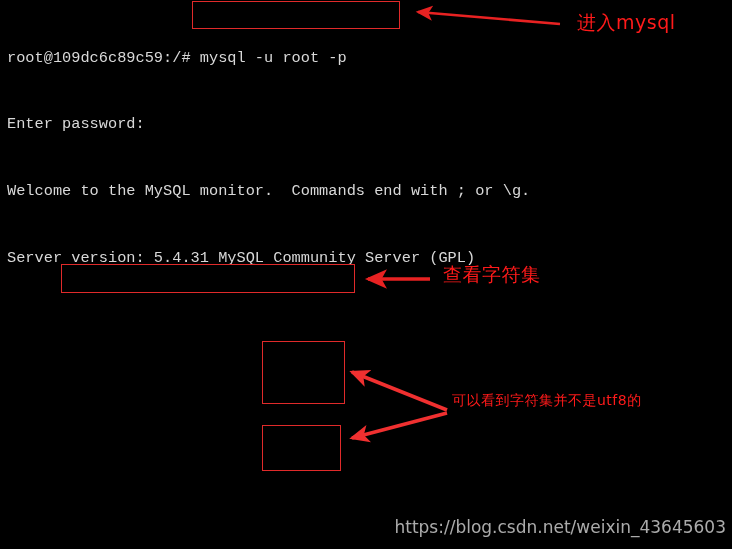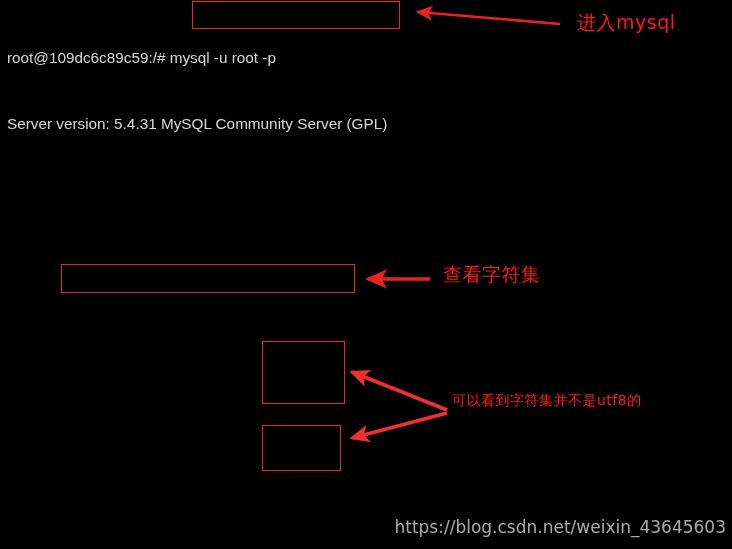--- a/index.html
+++ b/index.html
@@ -25,21 +25,21 @@
     font-size: 15.3px;
     line-height: 22.3px;
     color: #d8d8d8;
     white-space: pre;
     letter-spacing: 0px;
     -webkit-font-smoothing: none;
   }
   .tline {
     white-space: pre;
     height: 22.3px;
-    font-family: Liberation Sans, sans-serif;
+    font-family: Liberation Mono, monospace;
   }
   .tline.blank { color: transparent; }
 
   
   .redbox {
     position: absolute;
     border: 1.5px solid #e02a2a;
     box-sizing: border-box;
     pointer-events: none;
   }
@@ -82,20 +82,22 @@
     white-space: nowrap;
   }
 </style>
 </head>
 <body>
 
 <div id="screen">
 
   <div id="terminal">
     <div class="tline">root@109dc6c89c59:/# mysql -u root -p</div>
+    <div class="tline">Enter password:</div>
+    <div class="tline">Welcome to the MySQL monitor.  Commands end with ; or \g.</div>
     <div class="tline">Server version: 5.4.31 MySQL Community Server (GPL)</div>
     <div class="tline blank">&nbsp;</div>
     <div class="tline blank">&nbsp;</div>
     
     
     
     
     
     
     

